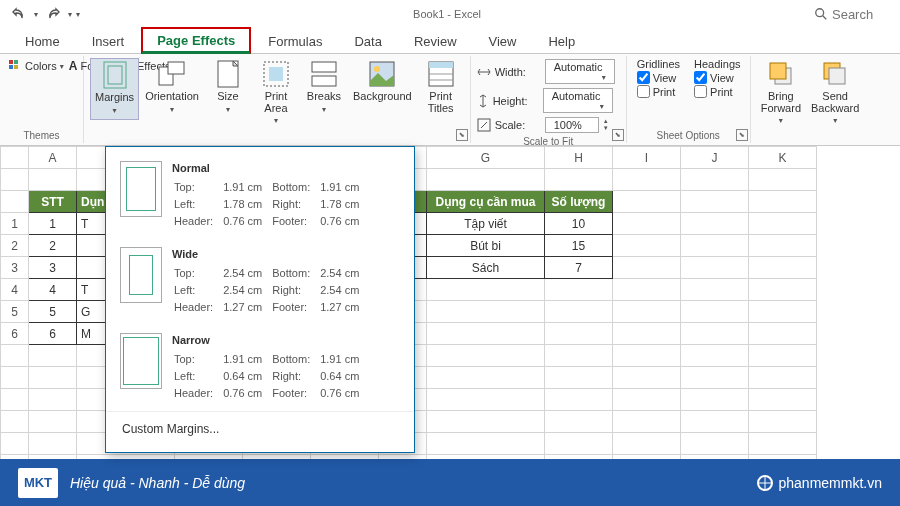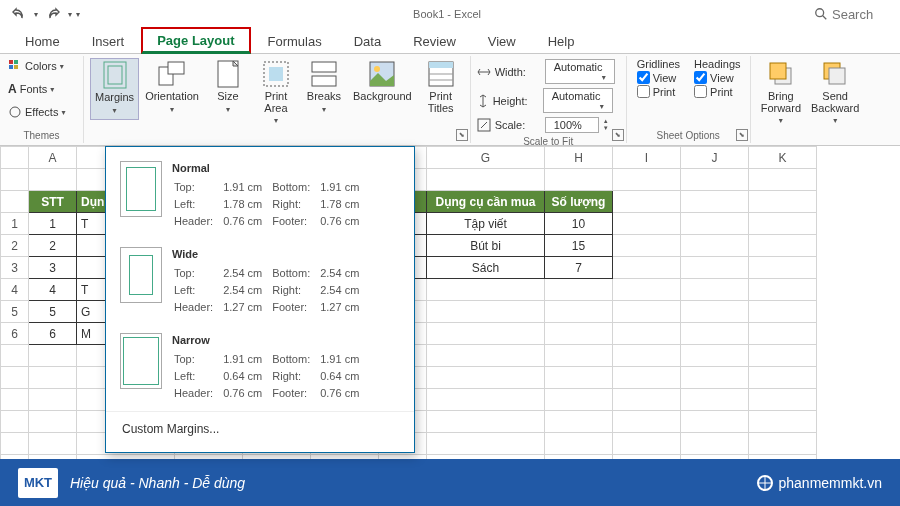--- a/index.html
+++ b/index.html
@@ -19,21 +19,21 @@
   
   .ribbon { height: 92px; background: #fafafa; border-bottom: 1px solid #c8c8c8; display: flex; align-items: stretch; padding: 2px 0; }
   .group { border-right: 1px solid #e0e0e0; padding: 2px 6px; display: flex; flex-direction: column; justify-content: space-between; position: relative; }
   .group-label { font-size: 10px; color: #666; text-align: center; padding-top: 2px; }
   .group-body { flex: 1; display: flex; align-items: flex-start; gap: 2px; }
   .big-btn { display: flex; flex-direction: column; align-items: center; justify-content: flex-start; padding: 2px 4px; cursor: pointer; min-width: 46px; gap:2px;}
   .big-btn-active { background: #d8e2ea; border: 1px solid #aac; }
   .big-icon { width: 32px; height: 28px; display: flex; align-items: center; justify-content: center; }
   .big-btn-lbl { font-size: 11px; text-align: center; line-height: 12px; }
   .chev { font-size: 8px; color: #555; }
-  .themes-col { display: flex; flex-direction: column; gap: 7px; font-size: 11px; }
+  .themes-col { display: flex; flex-direction: row; gap: 1px; font-size: 11px; }
   .themes-row { display: flex; align-items: center; gap: 3px; padding: 1px 2px; cursor: pointer; }
   
   .scale-group { font-size: 11px; }
   .scale-row { display: flex; align-items: center; gap: 4px; padding: 1px 0; }
   .scale-label { width: 46px; text-align: left; }
   .scale-field { border: 1px solid #aaa; padding: 1px 8px; font-size: 11px; width: 70px; background: #fff; }
   .sheet-col { display: flex; flex-direction: column; gap: 1px; font-size: 11px; }
   .chk-row { display: flex; align-items: center; gap: 3px; }
   .dialog-launcher { position: absolute; right: 2px; bottom: 2px; width: 12px; height: 12px; border: 1px solid #888; font-size: 7px; display: flex; align-items: center; justify-content: center; color: #666; cursor: pointer; }
   
@@ -97,21 +97,21 @@
           <line x1="10" y1="10" x2="14" y2="14" stroke="#666" stroke-width="1.5"></line>
         </svg>
       <input class="search-input" placeholder="Search" style="">
     </div>
   </div>
 </div>
 
 <div class="tabs">
   <div class="tab">Home</div>
   <div class="tab">Insert</div>
-  <div class="tab active">Page Layout</div>
+  <div class="tab active">Page Effects</div>
   <div class="tab">Formulas</div>
   <div class="tab">Data</div>
   <div class="tab">Review</div>
   <div class="tab">View</div>
   <div class="tab">Help</div>
 </div>
 
 <div class="ribbon">
   <div class="group" style="width:84px">
     <div class="group-body">

